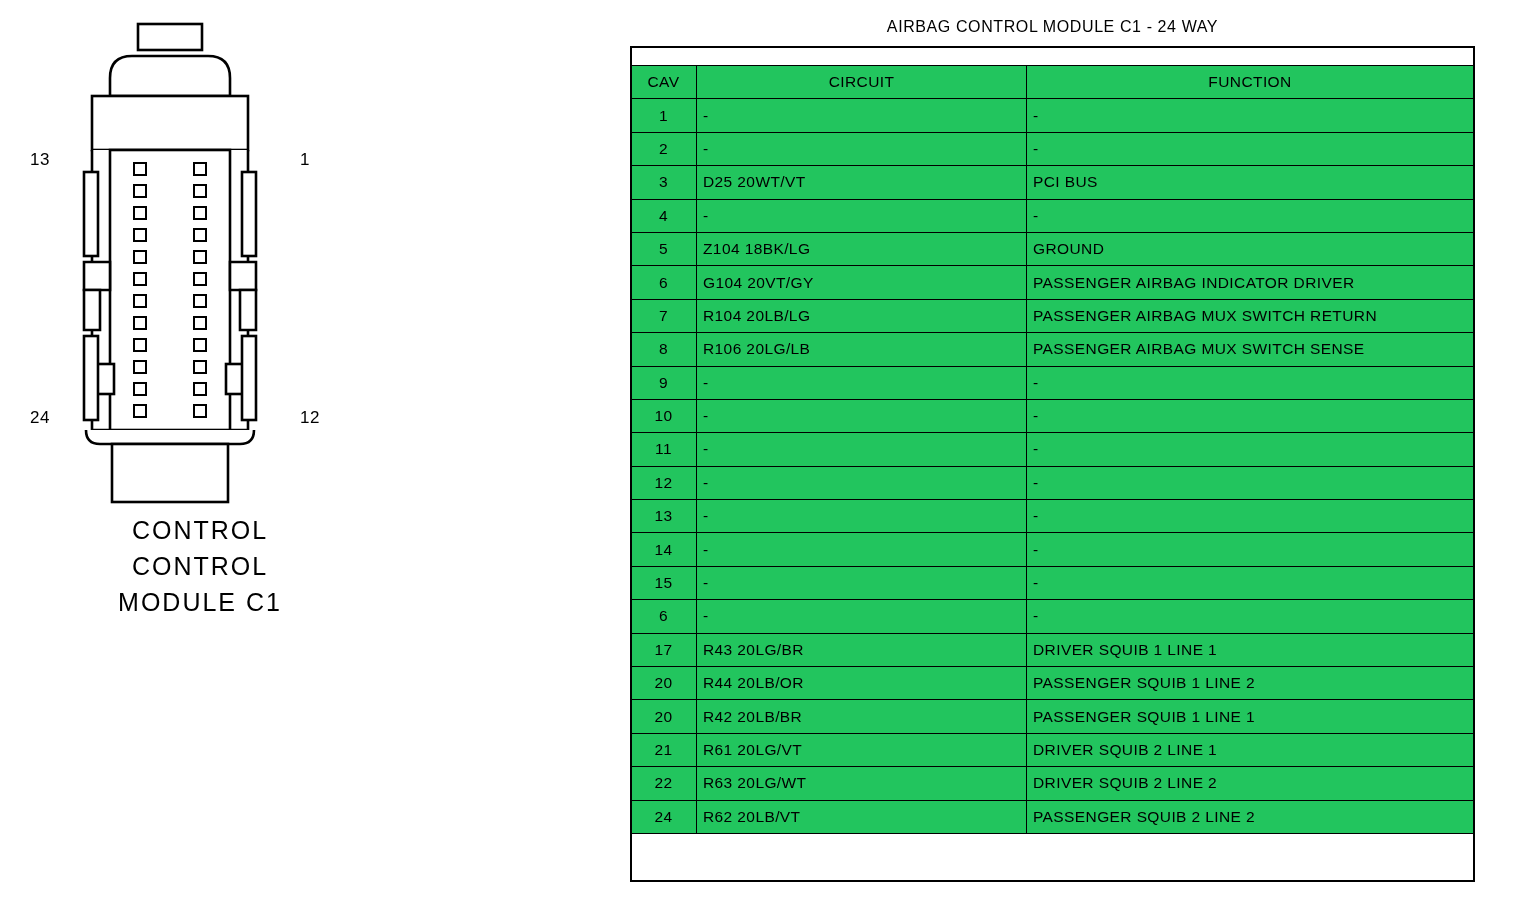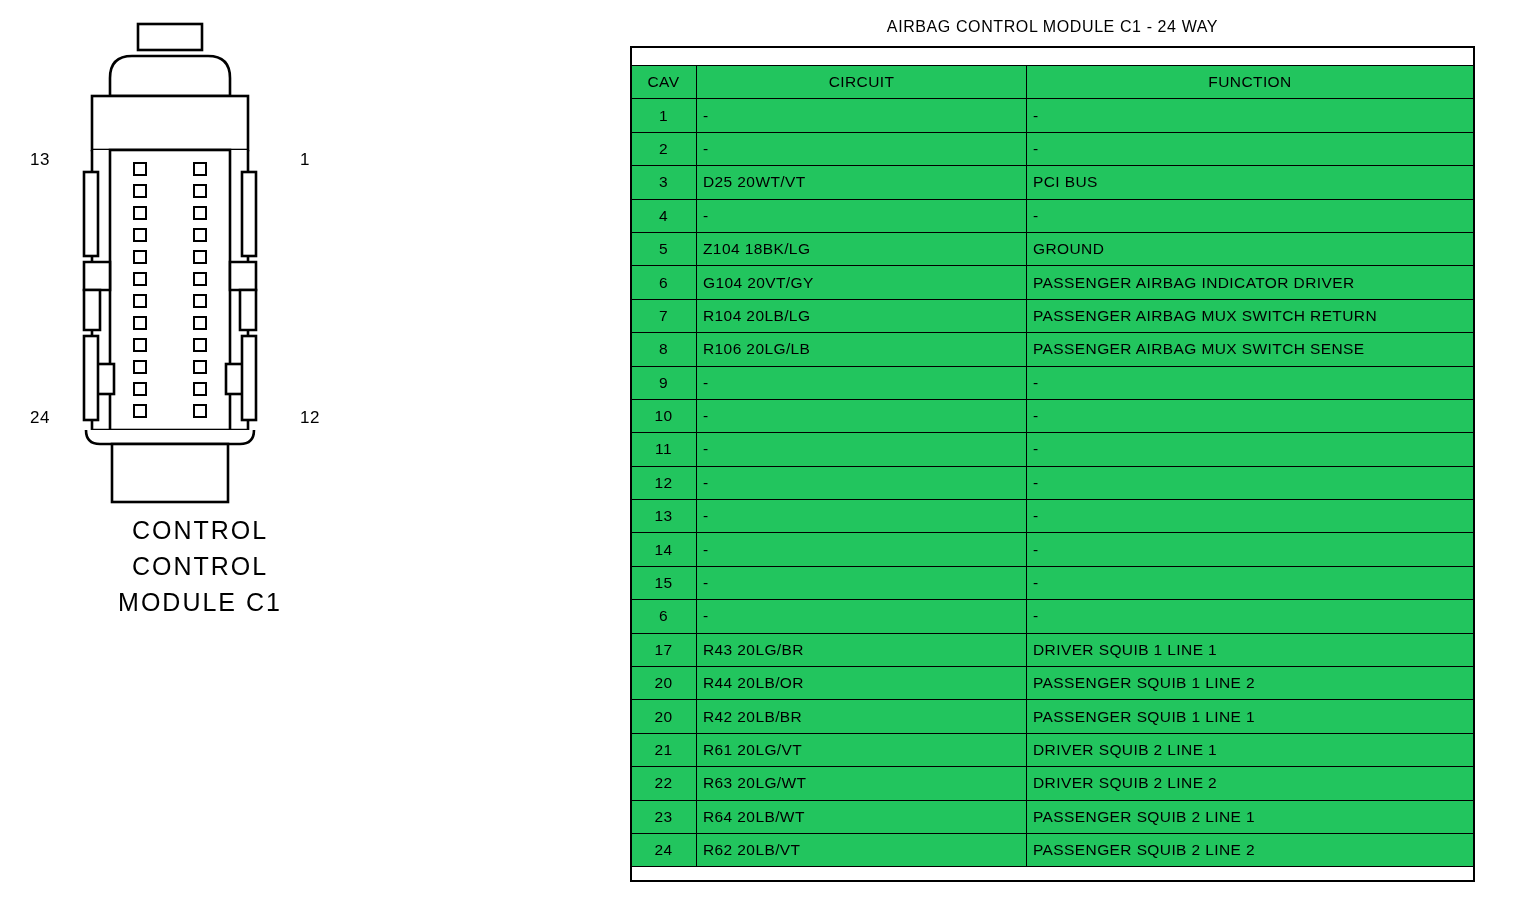--- a/index.html
+++ b/index.html
@@ -284,25 +284,20 @@
             <td class="cav">21</td>
             <td class="circ">R61 20LG/VT</td>
             <td class="func">DRIVER SQUIB 2 LINE 1</td>
           </tr>
           <tr>
             <td class="cav">22</td>
             <td class="circ">R63 20LG/WT</td>
             <td class="func">DRIVER SQUIB 2 LINE 2</td>
           </tr>
           <tr>
-            <td class="cav">23</td>
-            <td class="circ">R64 20LB/WT</td>
-            <td class="func">PASSENGER SQUIB 2 LINE 1</td>
-          </tr>
-          <tr>
             <td class="cav">24</td>
             <td class="circ">R62 20LB/VT</td>
             <td class="func">PASSENGER SQUIB 2 LINE 2</td>
           </tr>
         </tbody>
     </table>
   </div>
 
   <div id="table-frame"></div>
 </div>

